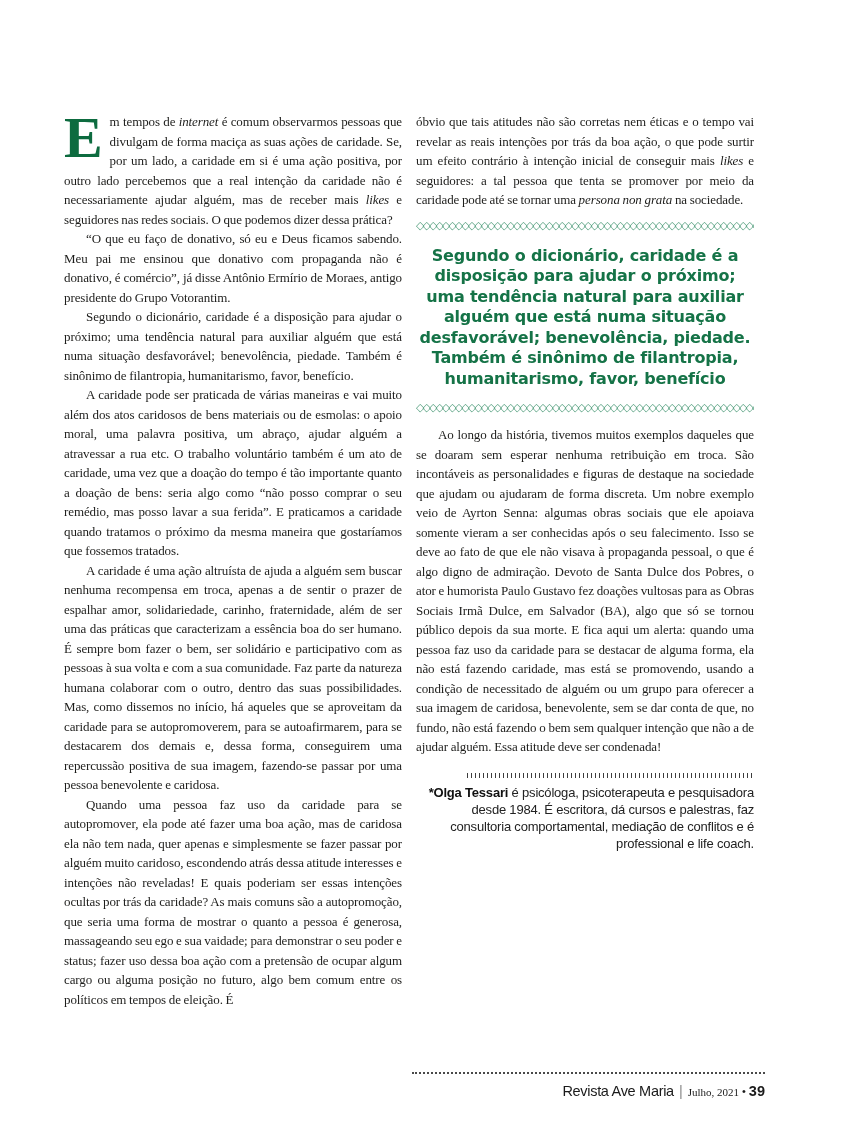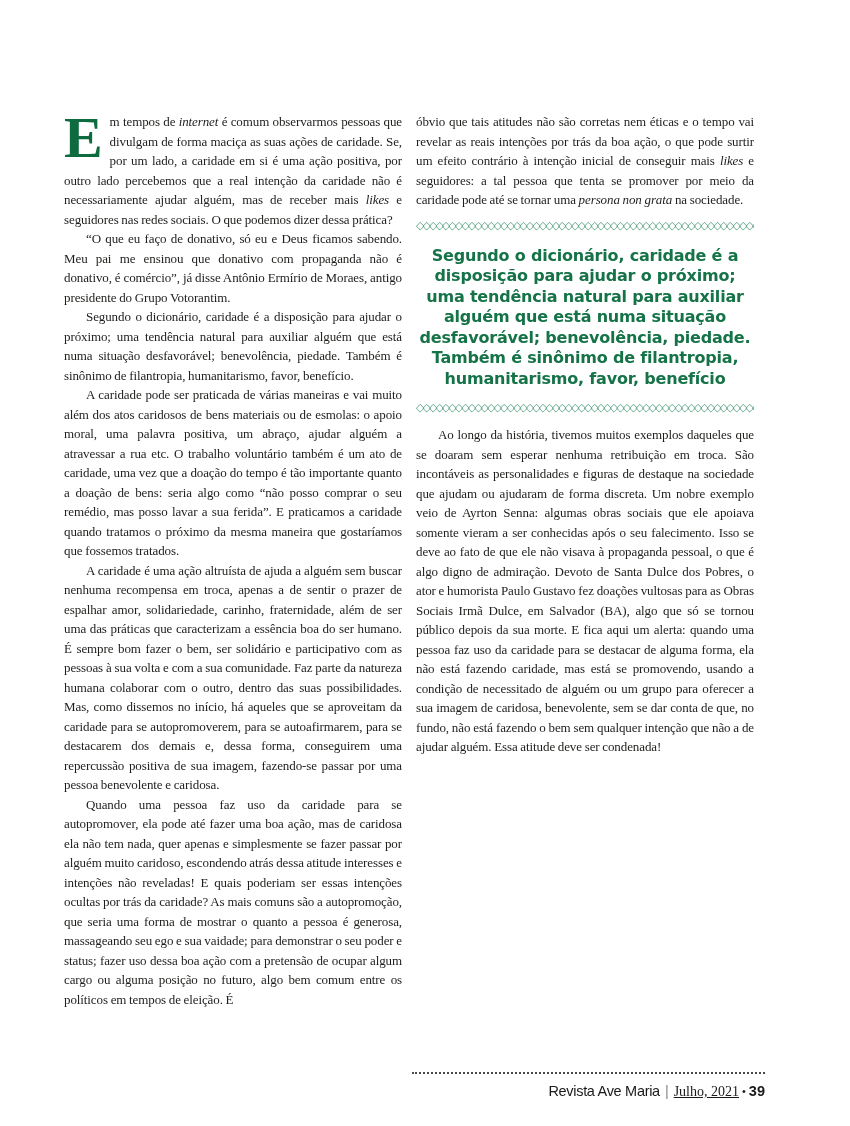--- a/index.html
+++ b/index.html
@@ -64,21 +64,21 @@
   .bio-text b{font-weight:bold;color:#111;}
   .footer{position:absolute;left:412px;top:1072px;width:353px;}
   .footer-rule{border-top:2px dotted #4a4a4a;height:0;}
   .footer-text{
     margin-top:9px;text-align:right;
     font-family:"Liberation Sans",sans-serif;
     font-size:14.5px;color:#1a1a1a;white-space:nowrap;
   }
   .footer-text .mag{font-weight:normal;letter-spacing:-0.3px;margin-top:28px;}
   .footer-text .sep{color:#8a8a8a;font-weight:normal;margin:0 5px;}
-  .footer-text .issue{font-family:"Liberation Serif",serif;font-size:14px;text-decoration:underline;}
+  .footer-text .issue{font-family:"Liberation Serif",serif;font-size:11px;}
   .footer-text .bullet{font-size:11px;margin:0 3px;vertical-align:1px;}
   .footer-text .pagenum{font-weight:bold;}
 </style>
 </head>
 <body>
 
 <div class="page">
 
   <div class="col col-left para-host">
       <p><span class="dropcap">E</span>m tempos de <i>internet</i> é comum observarmos pessoas que divulgam de forma maciça as suas ações de caridade. Se, por um lado, a caridade em si é uma ação positiva, por outro lado percebemos que a real intenção da caridade não é necessariamente ajudar alguém, mas de receber mais <i>likes</i> e seguidores nas redes sociais. O que podemos dizer dessa prática?</p>
@@ -97,20 +97,24 @@
     <div class="divider">◇◇◇◇◇◇◇◇◇◇◇◇◇◇◇◇◇◇◇◇◇◇◇◇◇◇◇◇◇◇◇◇◇◇◇◇◇◇◇◇◇◇◇◇◇◇◇◇◇◇◇◇◇◇◇◇◇◇◇◇</div>
 
     <div class="pullquote">Segundo o dicionário, caridade é a disposição para ajudar o próximo; uma tendência natural para auxiliar alguém que está numa situação desfavorável; benevolência, piedade. Também é sinônimo de filantropia, humanitarismo, favor, benefício</div>
 
     <div class="divider">◇◇◇◇◇◇◇◇◇◇◇◇◇◇◇◇◇◇◇◇◇◇◇◇◇◇◇◇◇◇◇◇◇◇◇◇◇◇◇◇◇◇◇◇◇◇◇◇◇◇◇◇◇◇◇◇◇◇◇◇</div>
 
     <div class="para-host">
         <p class="indent">Ao longo da história, tivemos muitos exemplos daqueles que se doaram sem esperar nenhuma retribuição em troca. São incontáveis as personalidades e figuras de destaque na sociedade que ajudam ou ajudaram de forma discreta. Um nobre exemplo veio de Ayrton Senna: algumas obras sociais que ele apoiava somente vieram a ser conhecidas após o seu falecimento. Isso se deve ao fato de que ele não visava à propaganda pessoal, o que é algo digno de admiração. Devoto de Santa Dulce dos Pobres, o ator e humorista Paulo Gustavo fez doações vultosas para as Obras Sociais Irmã Dulce, em Salvador (BA), algo que só se tornou público depois da sua morte.  E fica aqui um alerta: quando uma pessoa faz uso da caridade para se destacar de alguma forma, ela não está fazendo caridade, mas está se promovendo, usando a condição de necessitado de alguém ou um grupo para oferecer a sua imagem de caridosa, benevolente, sem se dar conta de que, no fundo, não está fazendo o bem sem qualquer intenção que não a de ajudar alguém. Essa atitude deve ser condenada!</p>
       </div>
 
+    <div class="bio">
+      <div class="bio-rule"></div>
+      <p class="bio-text"><b>*Olga Tessari</b><span> é psicóloga, psicoterapeuta e pesquisadora desde 1984. É escritora, dá cursos e palestras, faz consultoria comportamental, mediação de conflitos e é professional e life coach.</span></p>
+    </div>
   </div>
 
   <div class="footer">
     <div class="footer-rule"></div>
     <div class="footer-text">
       <span class="mag">Revista Ave Maria</span><span class="sep">|</span><span class="issue">Julho, 2021</span><span class="bullet">•</span><span class="pagenum">39</span>
     </div>
   </div>
 
 </div>

